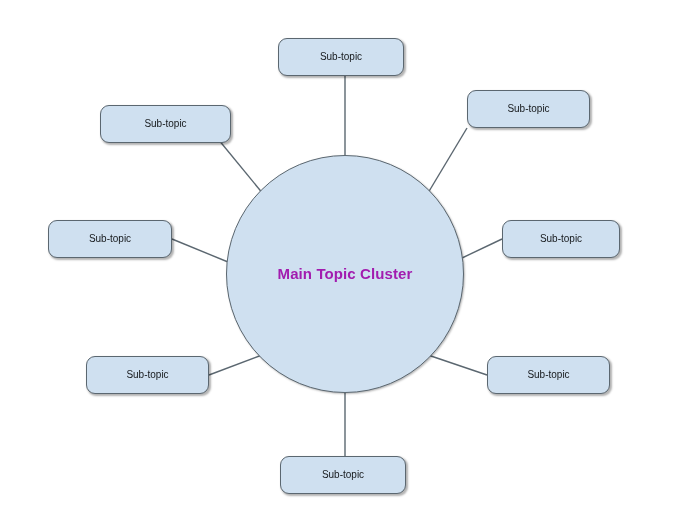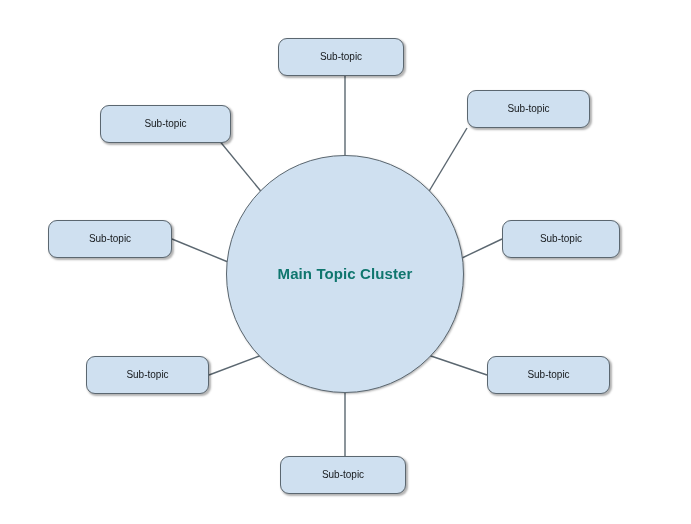--- a/index.html
+++ b/index.html
@@ -74,21 +74,21 @@
       <line x1="467" y1="128" x2="428" y2="193" stroke="#5b6770" stroke-width="1.4"></line>
       <line x1="502" y1="239" x2="462" y2="258" stroke="#5b6770" stroke-width="1.4"></line>
       <line x1="487" y1="375" x2="428" y2="355" stroke="#5b6770" stroke-width="1.4"></line>
       <line x1="345" y1="456" x2="345" y2="393" stroke="#5b6770" stroke-width="1.4"></line>
       <line x1="209" y1="375" x2="262" y2="355" stroke="#5b6770" stroke-width="1.4"></line>
       <line x1="172" y1="239" x2="228" y2="262" stroke="#5b6770" stroke-width="1.4"></line>
       <line x1="218" y1="139" x2="264" y2="195" stroke="#5b6770" stroke-width="1.4"></line>
     </svg>
 
   <div class="hub" style="left: 226px; top: 155px; width: 238px; height: 238px; background: rgb(207, 224, 240); border-color: rgb(91, 103, 112);">
-    <span class="hub-label" style="color: #0f766e;">Main Topic Cluster</span>
+    <span class="hub-label" style="color: #a21caf;">Main Topic Cluster</span>
   </div>
 
 <div class="node" style="left: 278px; top: 38px; width: 126px; height: 38px; background: rgb(207, 224, 240); border-color: rgb(91, 103, 112);">
       <span class="node-label" style="color: rgb(22, 25, 28);">Sub-topic</span>
     </div>
     <div class="node" style="left: 467px; top: 90px; width: 123px; height: 38px; background: rgb(207, 224, 240); border-color: rgb(91, 103, 112);">
       <span class="node-label" style="color: rgb(22, 25, 28);">Sub-topic</span>
     </div>
     <div class="node" style="left: 502px; top: 220px; width: 118px; height: 38px; background: rgb(207, 224, 240); border-color: rgb(91, 103, 112);">
       <span class="node-label" style="color: rgb(22, 25, 28);">Sub-topic</span>

